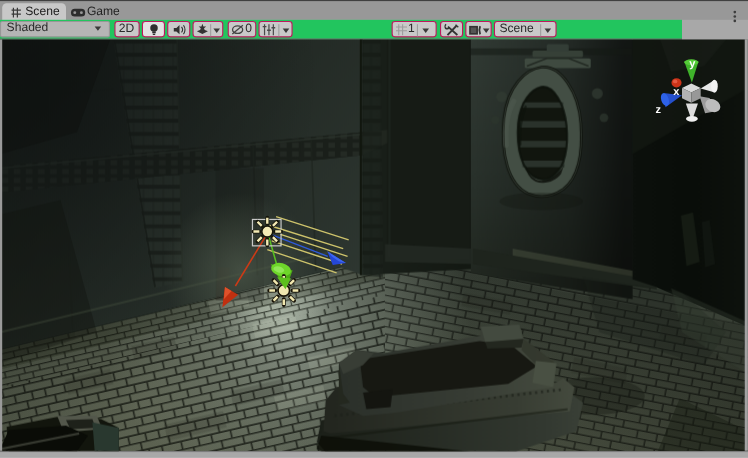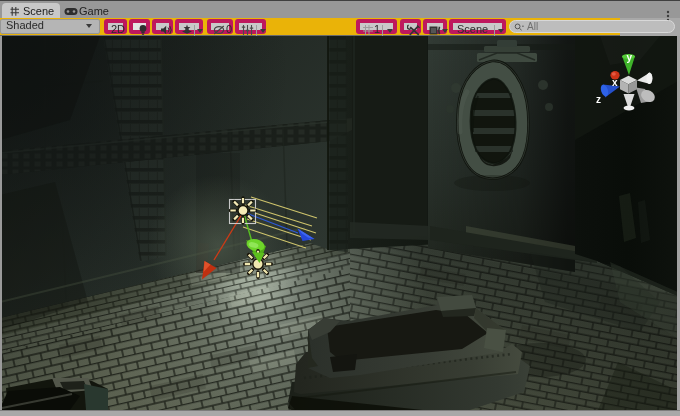--- a/index.html
+++ b/index.html
@@ -3,22 +3,22 @@
 <style>
 *{margin:0;padding:0;box-sizing:border-box}
 html,body{width:680px;height:416px;overflow:hidden;background:#a8a8a8;font-family:"Liberation Sans",sans-serif}
 #win{position:relative;width:680px;height:416px}
 .abs{position:absolute}
 #tabbar{left:0;top:0;width:680px;height:18px;background:#989898;border-top:1px solid #404040}
 #tabScene{left:2px;top:2px;width:58px;height:16px;background:#c8c8c8;border-radius:4px 4px 0 0;color:#1a1a1a;font-size:11px;line-height:16px}
 #tabScene span{position:absolute;left:21px;top:0px}
 #tabGame{left:62px;top:2px;width:60px;height:16px;color:#222;font-size:11px;line-height:16px}
 #tabGame span{position:absolute;left:17px;top:0px}
-#toolbar{left:0;top:18px;width:620px;height:18px;background:#eab308;border-bottom:1px solid #6a6a6a}
-.pill{position:absolute;top:1px;height:15px;background:#c9c9c9;border:4px solid #be185d;border-radius:3px}
+#toolbar{left:0;top:18px;width:620px;height:18px;background:#22c55e;border-bottom:1px solid #6a6a6a}
+.pill{position:absolute;top:1px;height:15px;background:#c9c9c9;border:1px solid #be185d;border-radius:3px}
 .tbtxt{position:absolute;font-size:11px;color:#2a2a2a;top:1px}
 .vsep{position:absolute;top:2px;width:1px;height:11px;background:#9e9e9e}
 .darr{position:absolute;width:0;height:0;border-left:3.5px solid transparent;border-right:3.5px solid transparent;border-top:4px solid #3a3a3a;top:6px}
 #search{position:absolute;left:509px;top:2px;width:166px;height:13px;background:#bdbdbd;border:1px solid #d8d8d8;border-radius:7px;font-size:10px;color:#6f6f6f}
 #bstrip{left:0;top:410px;width:680px;height:6px;background:#a8a8a8;border-top:1px solid #7c7c7c}
 #ledge{left:0;top:36px;width:2px;height:374px;background:#9a9a9a}
 #redge{left:677px;top:36px;width:3px;height:374px;background:#a2a2a2}
 </style></head>
 <body>
 <div id="win">
@@ -108,28 +108,20 @@
           <rect x="0.5" y="0.5" width="8" height="8" fill="#333"></rect>
           <rect x="2" y="2" width="5" height="5" fill="#555"></rect>
           <path d="M10.5 0.8 Q9 4.5 10.5 8.2" stroke="#333" stroke-width="1.6" fill="none"></path>
         </svg>
    <div class="darr" style="left:15px"></div>
  </div>
  <div class="pill" style="left:449px;width:57px">
    <span class="tbtxt" style="left:4px;top:0px">Scene</span>
    <div class="vsep" style="left:41px"></div>
    <div class="darr" style="left:45px"></div>
- </div>
- <div id="search">
-   <svg class="abs" style="left:4px;top:2px" width="10" height="9" viewBox="0 0 10 9">
-          <circle cx="3.6" cy="3.4" r="2.4" fill="none" stroke="#555" stroke-width="1"></circle>
-          <line x1="5.5" y1="5.3" x2="7.6" y2="7.2" stroke="#555" stroke-width="1"></line>
-          <path d="M8 3.2l1.8 0" stroke="#555" stroke-width="0.9"></path>
-        </svg>
-   <span class="abs" style="left:17px;top:0px">All</span>
  </div>
 </div>
 
 <svg class="abs" style="left:0;top:36px" width="680" height="374" viewBox="0 36 680 374">
 <defs>
  <linearGradient id="lwall" x1="0" y1="36" x2="320" y2="300" gradientUnits="userSpaceOnUse">
   <stop offset="0" stop-color="#161a16"></stop>
           <stop offset="0.5" stop-color="#232a25"></stop>
           <stop offset="1" stop-color="#2f3832"></stop>
  </linearGradient>

